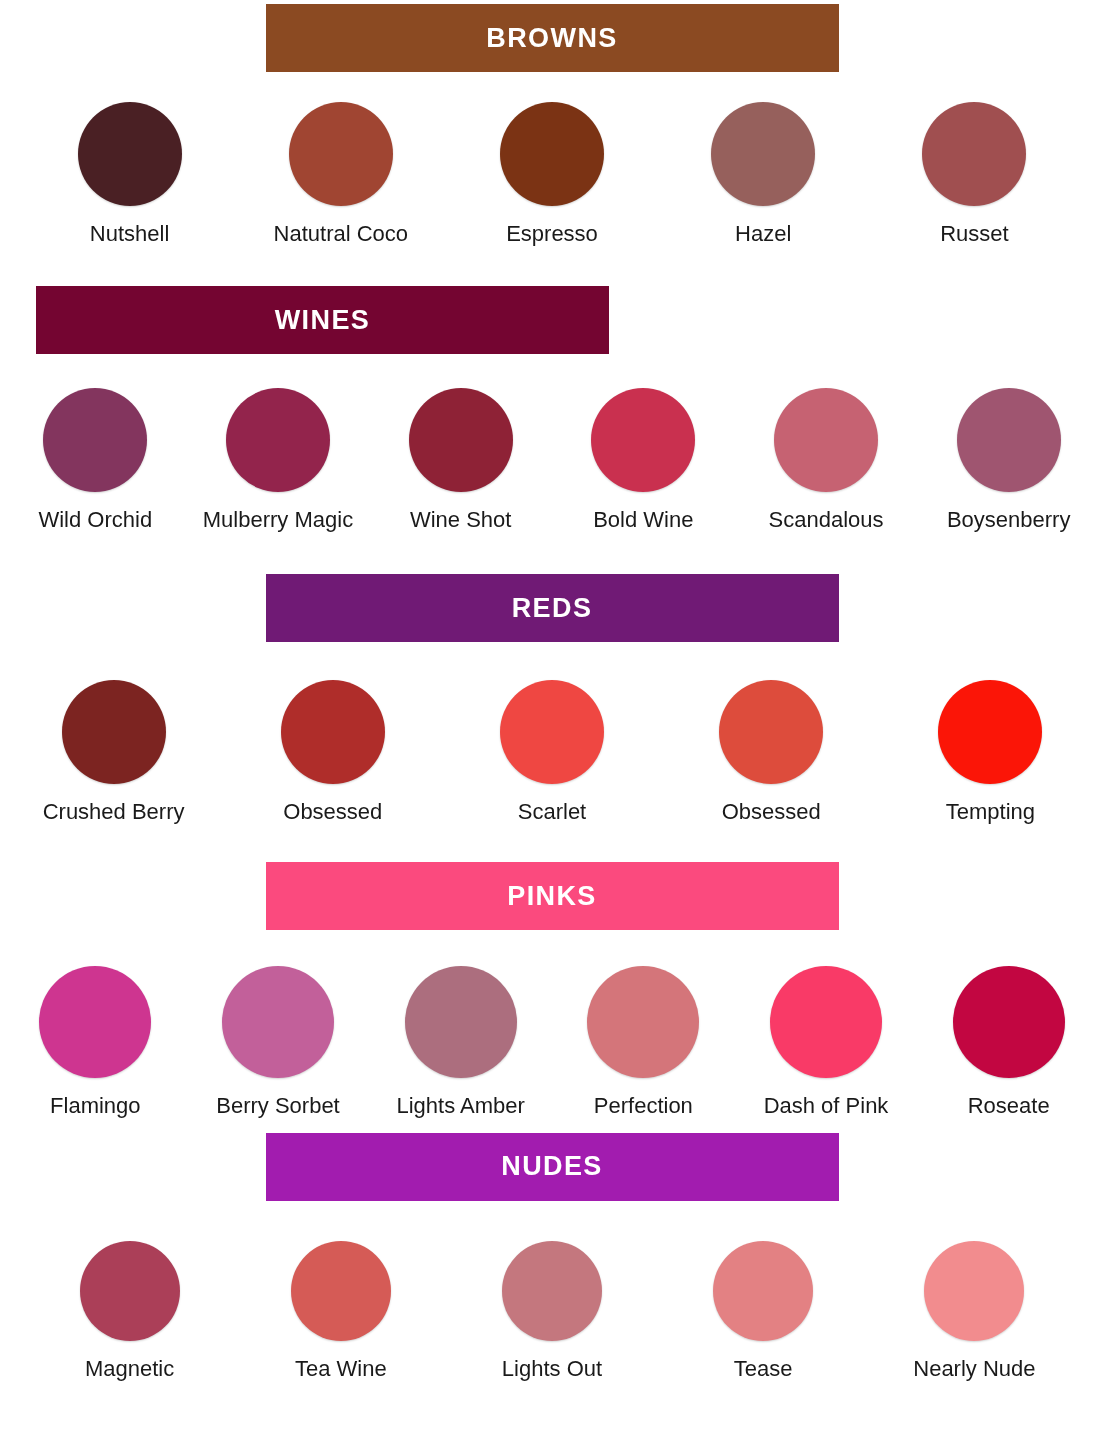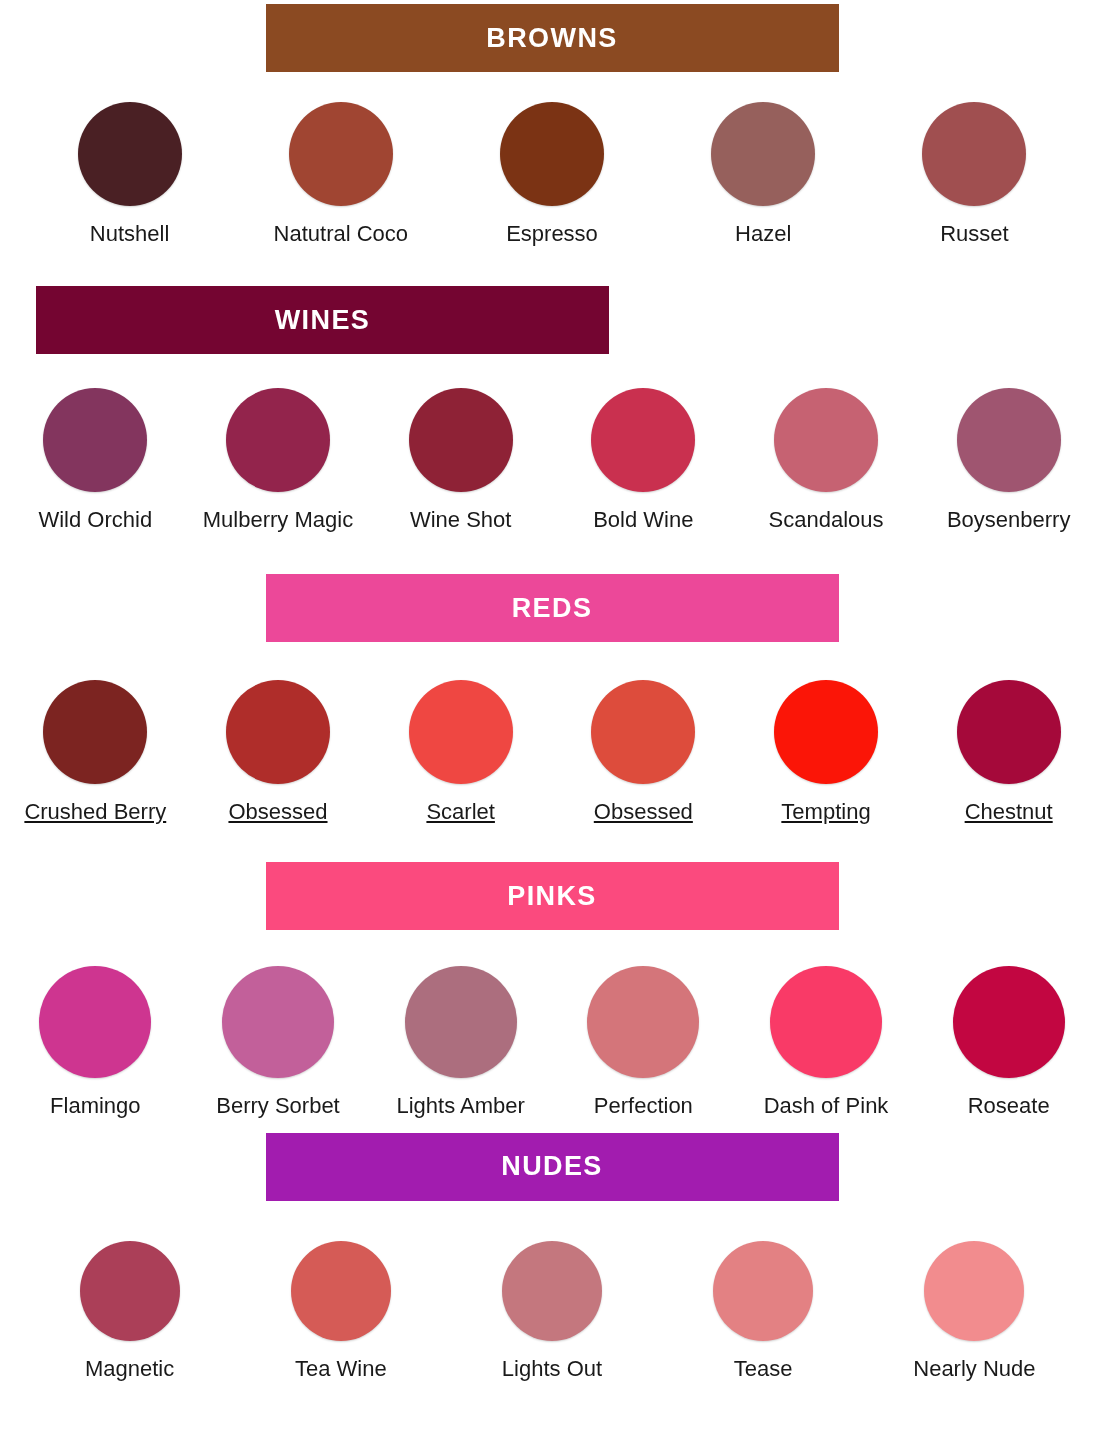--- a/index.html
+++ b/index.html
@@ -85,21 +85,21 @@
   }
 
   
   .sec-browns .banner      { margin-top: 4px; }
   .sec-browns .swatch-row  { margin-top: 30px; }
 
   .sec-wines .banner       { margin-top: 38px; }
   .sec-wines .swatch-row   { margin-top: 34px; }
 
   .sec-reds .banner        { margin-top: 40px; }
-  .sec-reds .swatch-row    { margin-top: 38px; text-decoration: underline; }
+  .sec-reds .swatch-row    { margin-top: 38px; }
 
   .sec-pinks .banner       { margin-top: 36px; }
   .sec-pinks .swatch-row   { margin-top: 36px; }
 
   .sec-nudes .banner       { margin-top: 30px; }
   .sec-nudes .swatch-row   { margin-top: 40px; }
 
   .sec-wines .swatch-dot   { width: 104px; height: 104px; }
   .sec-reds  .swatch-dot   { width: 104px; height: 104px; }
   .sec-pinks .swatch-dot   { width: 112px; height: 112px; }
@@ -164,21 +164,21 @@
           <div class="swatch-label">Scandalous</div>
         </div>
         <div class="swatch-cell">
           <div class="swatch-dot" style="background: rgb(159, 85, 112);"></div>
           <div class="swatch-label">Boysenberry</div>
         </div>
       </div>
   </div>
 
   <div class="section sec-reds">
-    <div class="banner" style="background: #ec4899;">
+    <div class="banner" style="background: #701a75;">
       <span class="banner-title">REDS</span>
     </div>
     <div class="swatch-row cols-6">
         <div class="swatch-cell">
           <div class="swatch-dot" style="background: rgb(124, 36, 33);"></div>
           <div class="swatch-label">Crushed Berry</div>
         </div>
         <div class="swatch-cell">
           <div class="swatch-dot" style="background: rgb(175, 45, 42);"></div>
           <div class="swatch-label">Obsessed</div>
@@ -187,24 +187,20 @@
           <div class="swatch-dot" style="background: rgb(239, 71, 66);"></div>
           <div class="swatch-label">Scarlet</div>
         </div>
         <div class="swatch-cell">
           <div class="swatch-dot" style="background: rgb(221, 76, 60);"></div>
           <div class="swatch-label">Obsessed</div>
         </div>
         <div class="swatch-cell">
           <div class="swatch-dot" style="background: rgb(251, 21, 7);"></div>
           <div class="swatch-label">Tempting</div>
-        </div>
-        <div class="swatch-cell">
-          <div class="swatch-dot" style="background: rgb(165, 9, 58);"></div>
-          <div class="swatch-label">Chestnut</div>
         </div>
       </div>
   </div>
 
   <div class="section sec-pinks">
     <div class="banner" style="background: rgb(251, 74, 126);">
       <span class="banner-title">PINKS</span>
     </div>
     <div class="swatch-row cols-6">
         <div class="swatch-cell">

